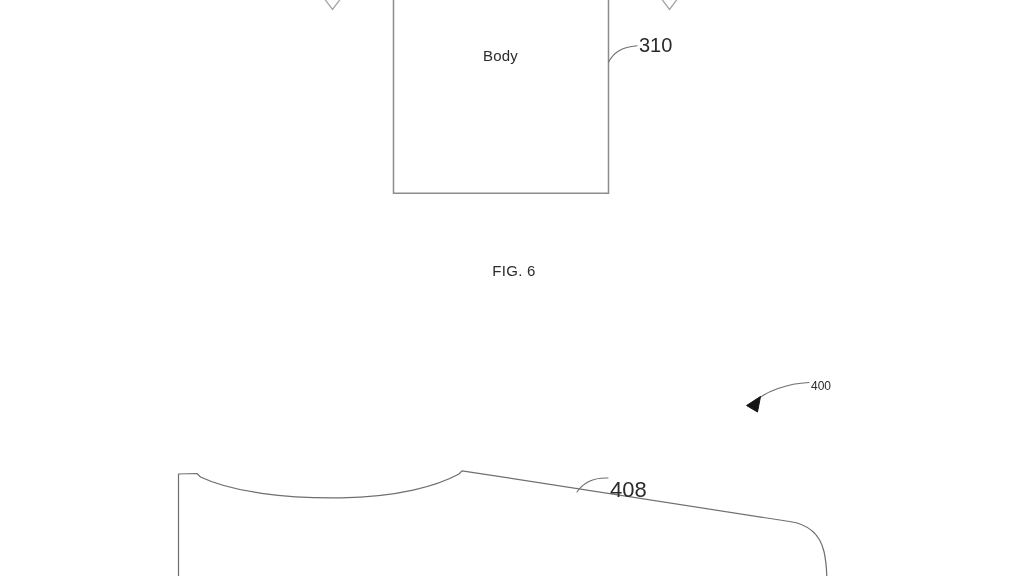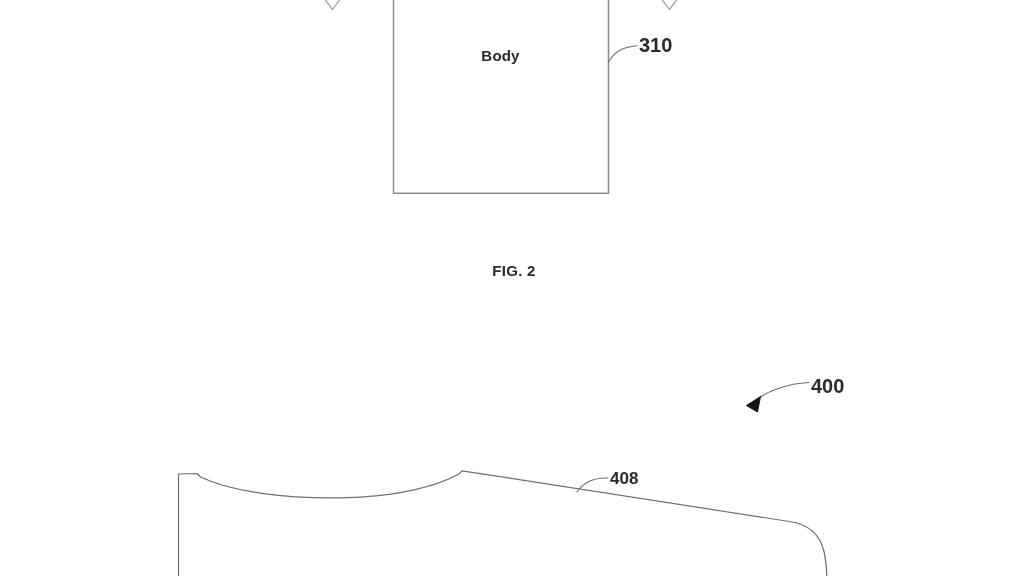--- a/index.html
+++ b/index.html
@@ -8,21 +8,20 @@
     width: 1024px;
     height: 576px;
     background: var(--c-background, #ffffff);
     overflow: hidden;
     font-family: "Liberation Sans", sans-serif;
   }
   .page {
     position: relative;
     width: 1024px;
     height: 576px;
-    font-weight: bold;
   }
   svg.drawing {
     position: absolute;
     left: 0;
     top: 0;
     width: 1024px;
     height: 576px;
     display: block;
   }
   .label {
@@ -33,22 +32,22 @@
   }
   .body-label {
     left: 393px;
     top: 46px;
     width: 215px;
     text-align: center;
     font-size: 15px;
     letter-spacing: 0.2px;
   }
   .ref-310 { left: 639px; top: 35px; font-size: 20px; }
-  .ref-400 { left: 811px; top: 376px; font-size: 20px; }
-  .ref-408 { left: 610px; top: 469px; font-size: 17px; }
+  .ref-400 { left: 811px; top: 376px; font-size: 12px; }
+  .ref-408 { left: 610px; top: 480px; font-size: 22px; }
   .fig3-caption {
     left: 444px;
     top: 261px;
     width: 140px;
     text-align: center;
     font-size: 15px;
     letter-spacing: 0.3px;
   }
   .stroke-line {
     fill: none;
@@ -106,19 +105,19 @@
     <path class="leader" d="M577,492 C583,483 594,477.5 608,478"></path>
 
     <path class="leader" d="M809,382.5 C787,383.5 766,391.5 756,400.5"></path>
     <polygon class="arrowhead-fill" points="746.5,405.5 760.5,396.5 757.5,412"></polygon>
   </svg>
 
   <div class="label body-label">Body</div>
 
   <div class="label ref-310">310</div>
 
-  <div class="label fig3-caption">FIG. 2</div>
+  <div class="label fig3-caption">FIG. 6</div>
 
   <div class="label ref-400">400</div>
 
   <div class="label ref-408">408</div>
 
 </div>
 
 </body></html>

